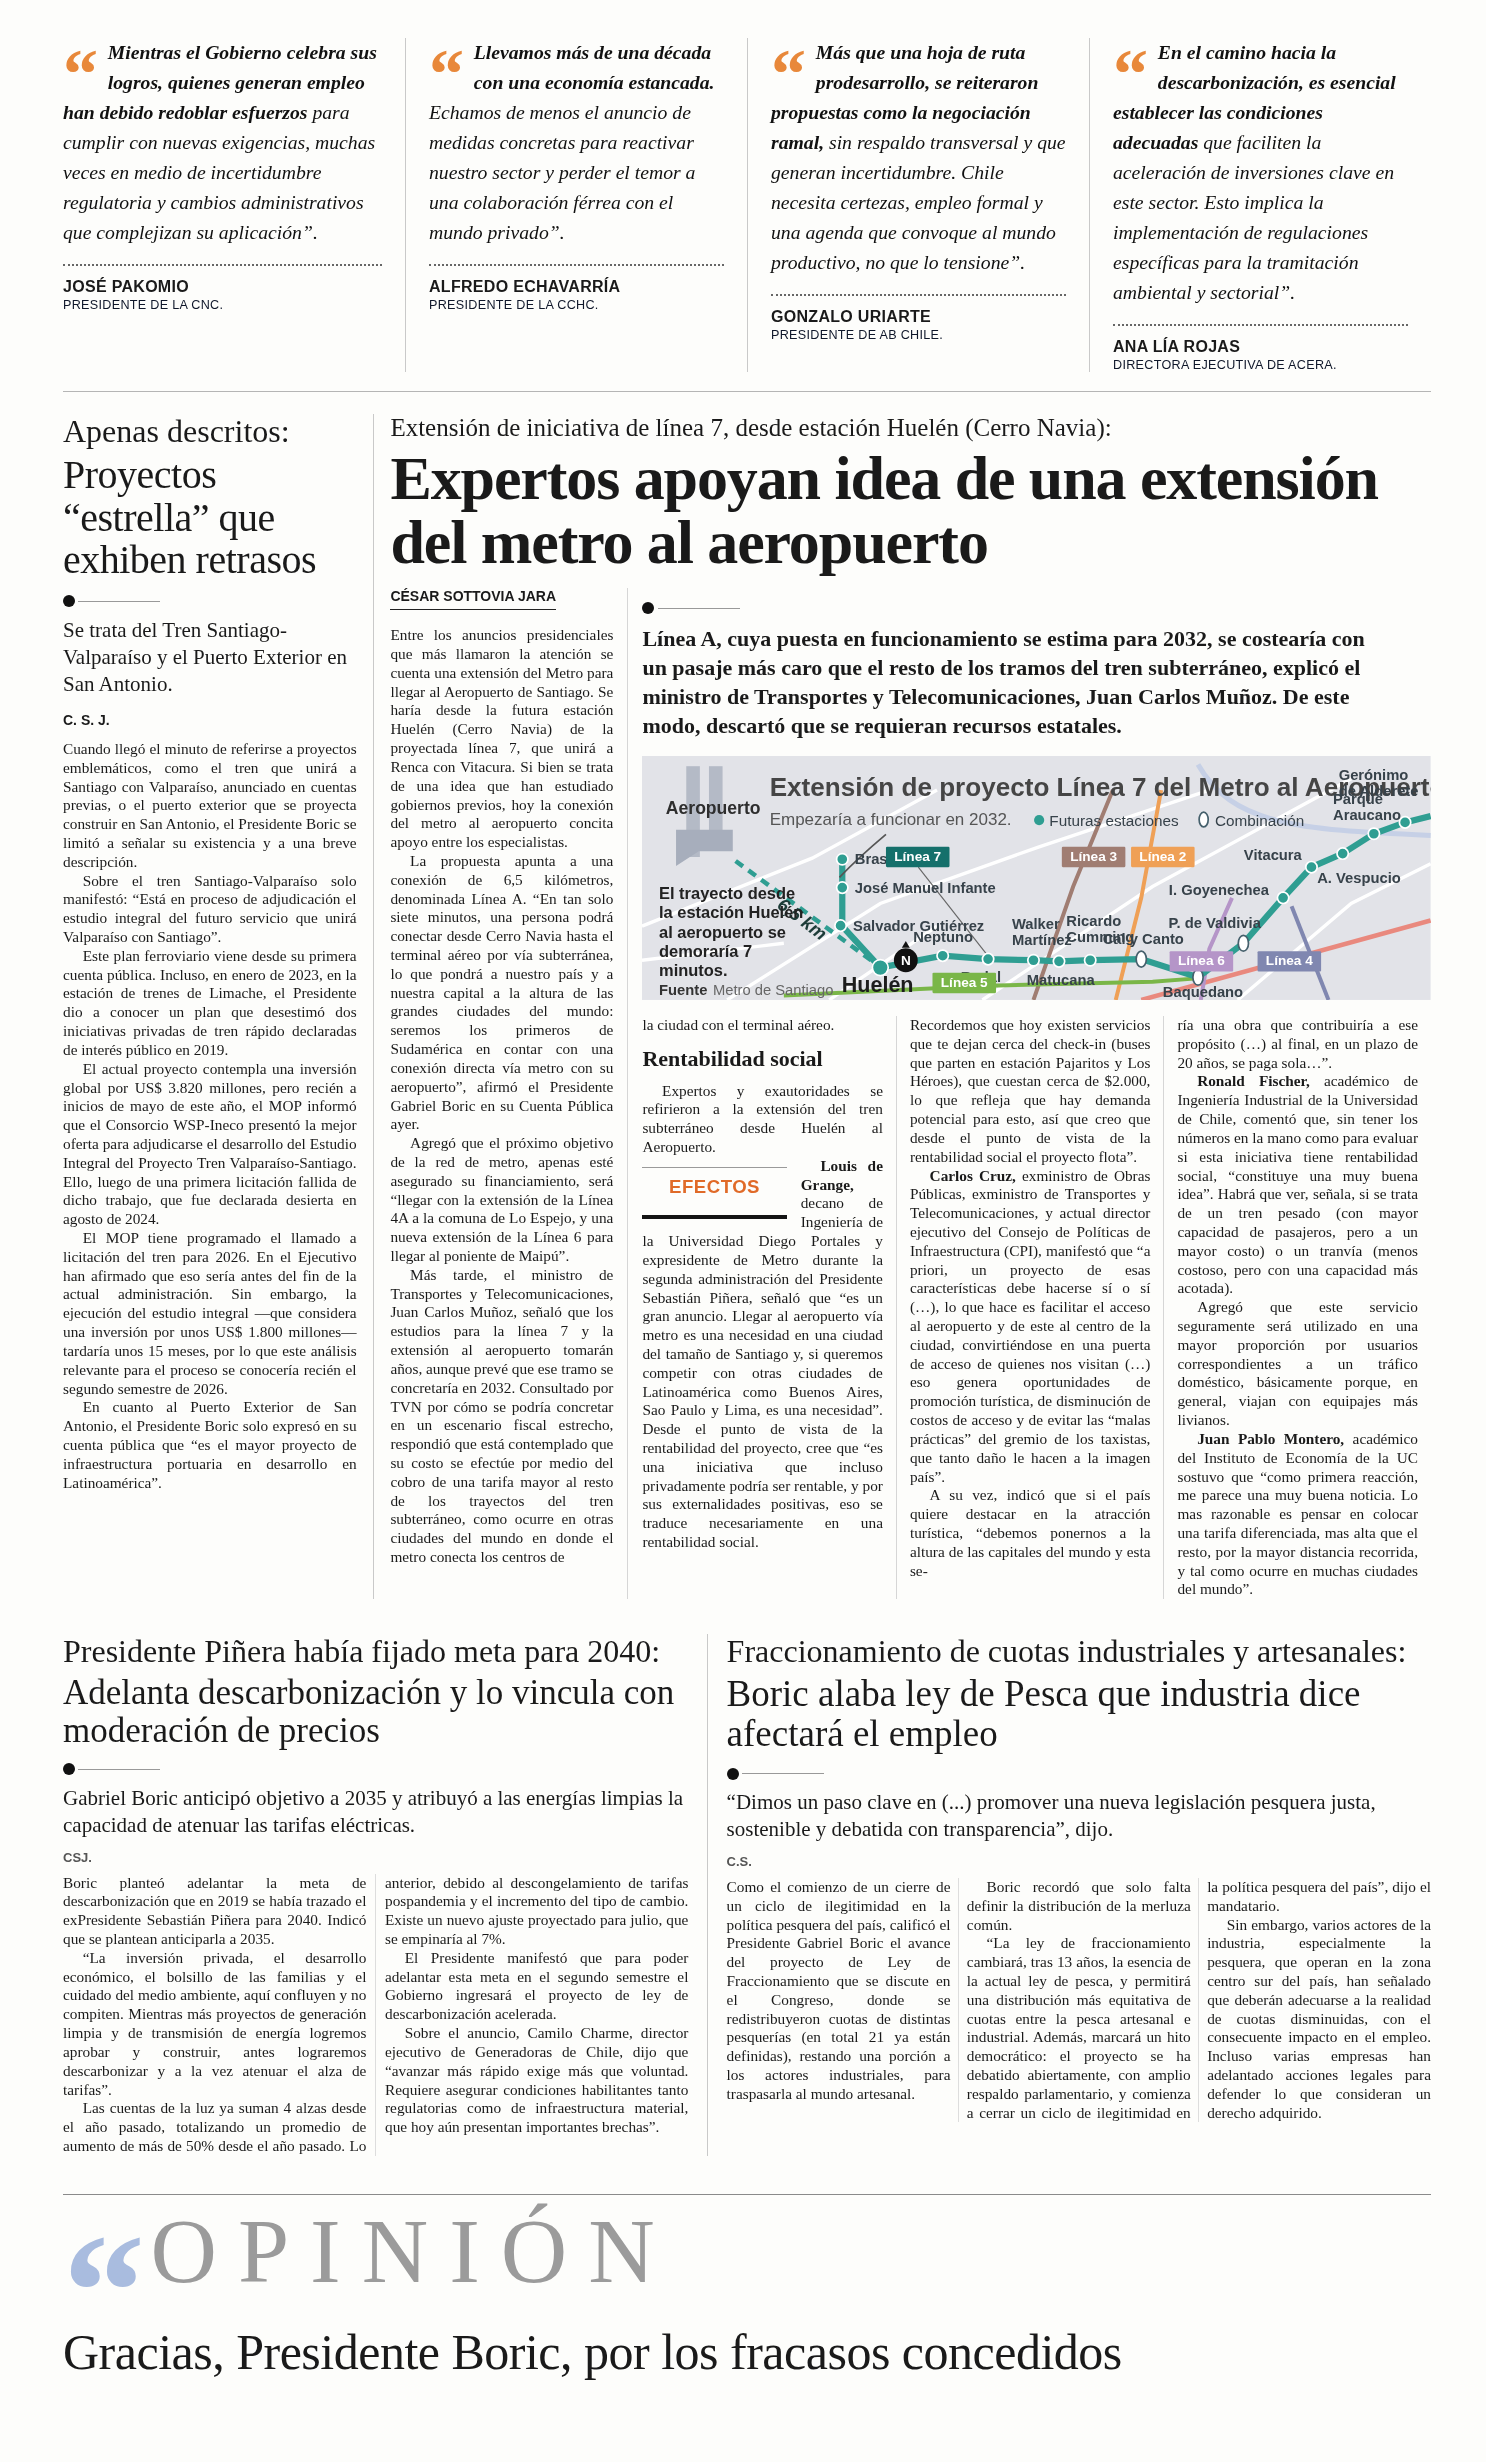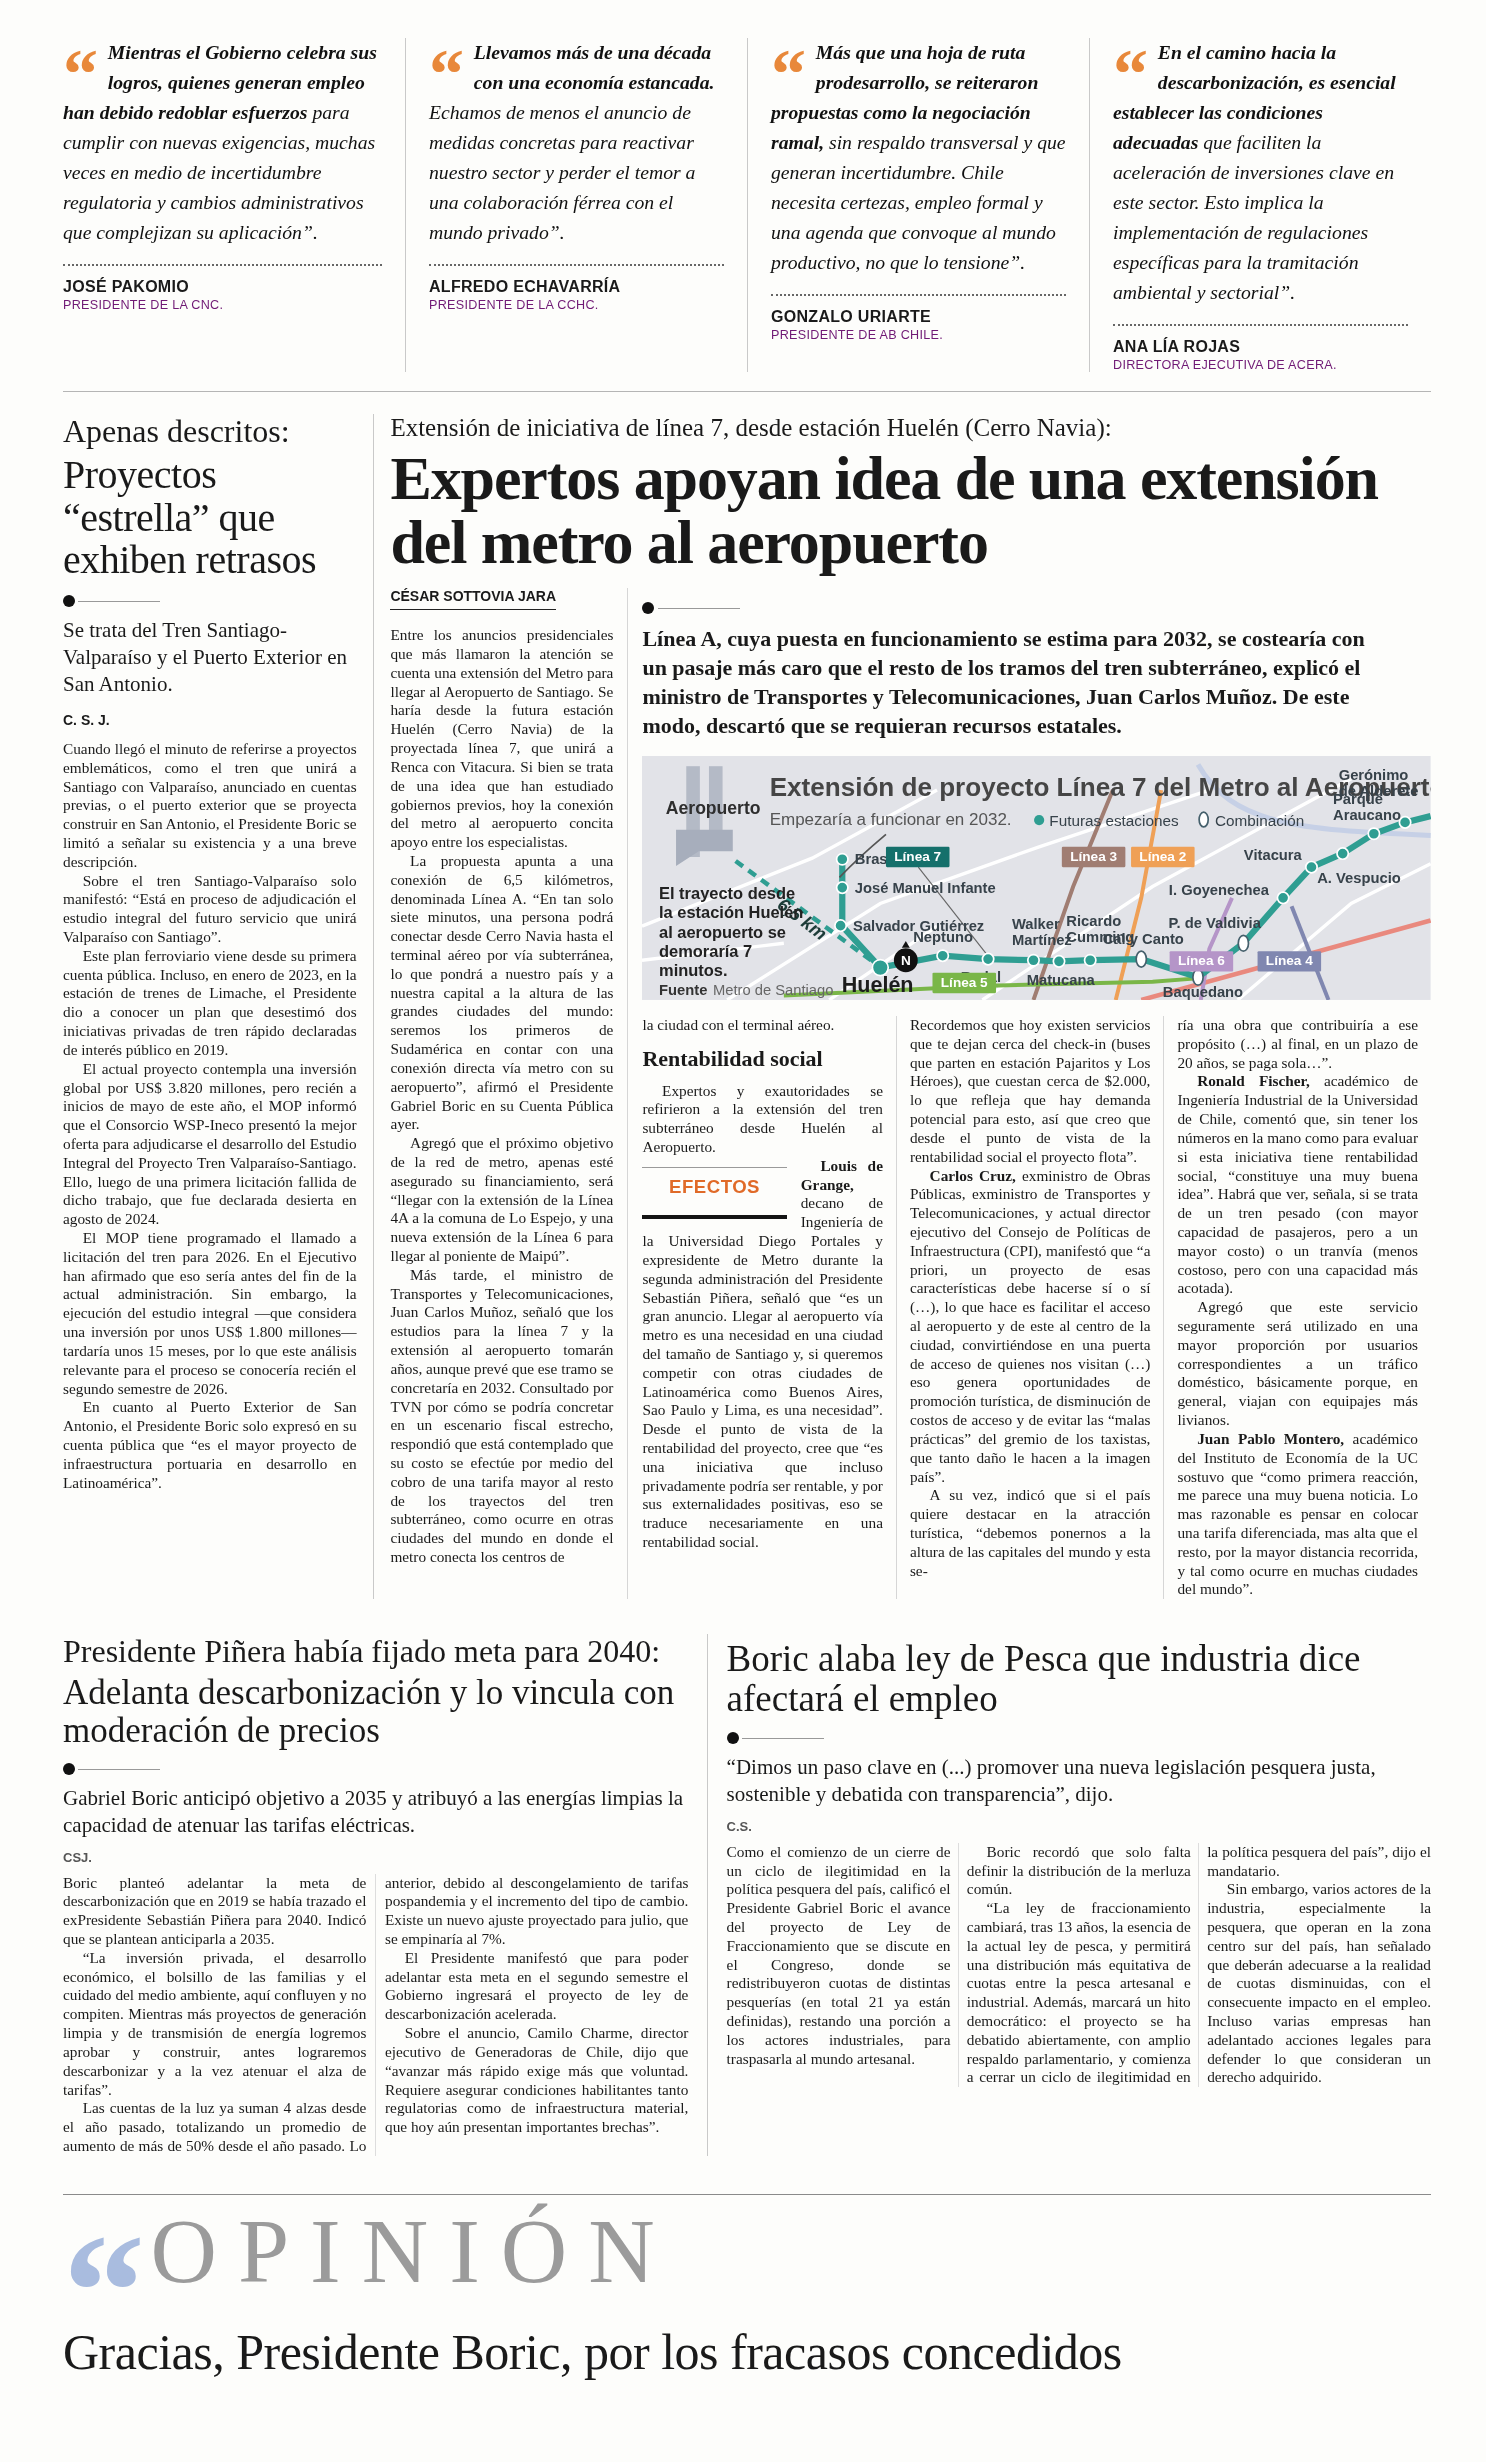--- a/index.html
+++ b/index.html
@@ -10,21 +10,21 @@
   
   .quotes-row { display:grid; grid-template-columns:repeat(4,1fr); gap:0; }
   .quote-card { padding:0 23px 0 0; }
   .quote-card + .quote-card { border-left:0.5px solid #c9c9c9; padding-left:23px; }
   .quote-glyph { float:left; font-size:70px; line-height:0.62; color:#e8883a; font-weight:700;
                  margin:14px 9.8px 0 0; font-family:"Liberation Serif",serif; }
   .quote-text { font-size:19.7px; line-height:1.52; font-style:italic; color:#111; }
   .quote-text b { font-style:italic; font-weight:700; }
   .quote-dots { border-bottom:2.2px dotted #666; margin:16.4px 0 12px; }
   .quote-name { font-family:"Liberation Sans",sans-serif; font-weight:700; font-size:16px; letter-spacing:0.3px; }
-  .quote-role { font-family:"Liberation Sans",sans-serif; font-size:12.6px; color:#701a75; margin-top:2.2px; letter-spacing:0.3px;}
+  .quote-role { font-family:"Liberation Sans",sans-serif; font-size:12.6px; color:#0f172a; margin-top:2.2px; letter-spacing:0.3px;}
 
   .hrule { border-top:0.5px solid #b5b5b5; margin:18.6px 0 22px; }
 
   
   .kicker { font-size:32px; line-height:1.1; }
   .marker { display:flex; align-items:center; margin:14px 0 9.8px; }
   .marker .dot { width:12px; height:12px; border-radius:50%; background:#111; }
   .marker .line { width:82px; height:1.6px; background:#999; margin-left:3.3px; }
   .subhead { font-size:21px; line-height:1.28; }
   .byline  { font-family:"Liberation Sans",sans-serif; font-weight:700; font-size:14px; margin:14px 0 12px; }
@@ -325,20 +325,21 @@
           <p>“La inversión privada, el desarrollo económico, el bolsillo de las familias y el cuidado del medio ambiente, aquí confluyen y no compiten. Mientras más proyectos de generación limpia y de transmisión de energía logremos aprobar y construir, antes lograremos descarbonizar y a la vez atenuar el alza de tarifas”.</p>
           <p>Las cuentas de la luz ya suman 4 alzas desde el año pasado, totalizando un promedio de aumento de más de 50% desde el año pasado. Lo anterior, debido al descongelamiento de tarifas pospandemia y el incremento del tipo de cambio. Existe un nuevo ajuste proyectado para julio, que se empinaría al 7%.</p>
           <p>El Presidente manifestó que para poder adelantar esta meta en el segundo semestre el Gobierno ingresará el proyecto de ley de descarbonización acelerada.</p>
           <p>Sobre el anuncio, Camilo Charme, director ejecutivo de Generadoras de Chile, dijo que “avanzar más rápido exige más que voluntad. Requiere asegurar condiciones habilitantes tanto regulatorias como de infraestructura material, que hoy aún presentan importantes brechas”.</p>
         </div>
     </article>
 
     <div class="vsep"></div>
 
     <article class="pesca">
+      <div class="kicker">Fraccionamiento de cuotas industriales y artesanales:</div>
       <h2>Boric alaba ley de Pesca que industria dice afectará el empleo</h2>
       <div class="marker">
           <span class="dot"></span>
           <span class="line"></span>
         </div>
       <div class="subhead">“Dimos un paso clave en (...) promover una nueva legislación pesquera justa, sostenible y debatida con transparencia”, dijo.</div>
       <div class="small-by">C.S.</div>
       <div class="body-text cols3">
           <p>Como el comienzo de un cierre de un ciclo de ilegitimidad en la política pesquera del país, calificó el Presidente Gabriel Boric el avance del proyecto de Ley de Fraccionamiento que se discute en el Congreso, donde se redistribuyeron cuotas de distintas pesquerías (en total 21 ya están definidas), restando una porción a los actores industriales, para traspasarla al mundo artesanal.</p>
           <p>Boric recordó que solo falta definir la distribución de la merluza común.</p>

